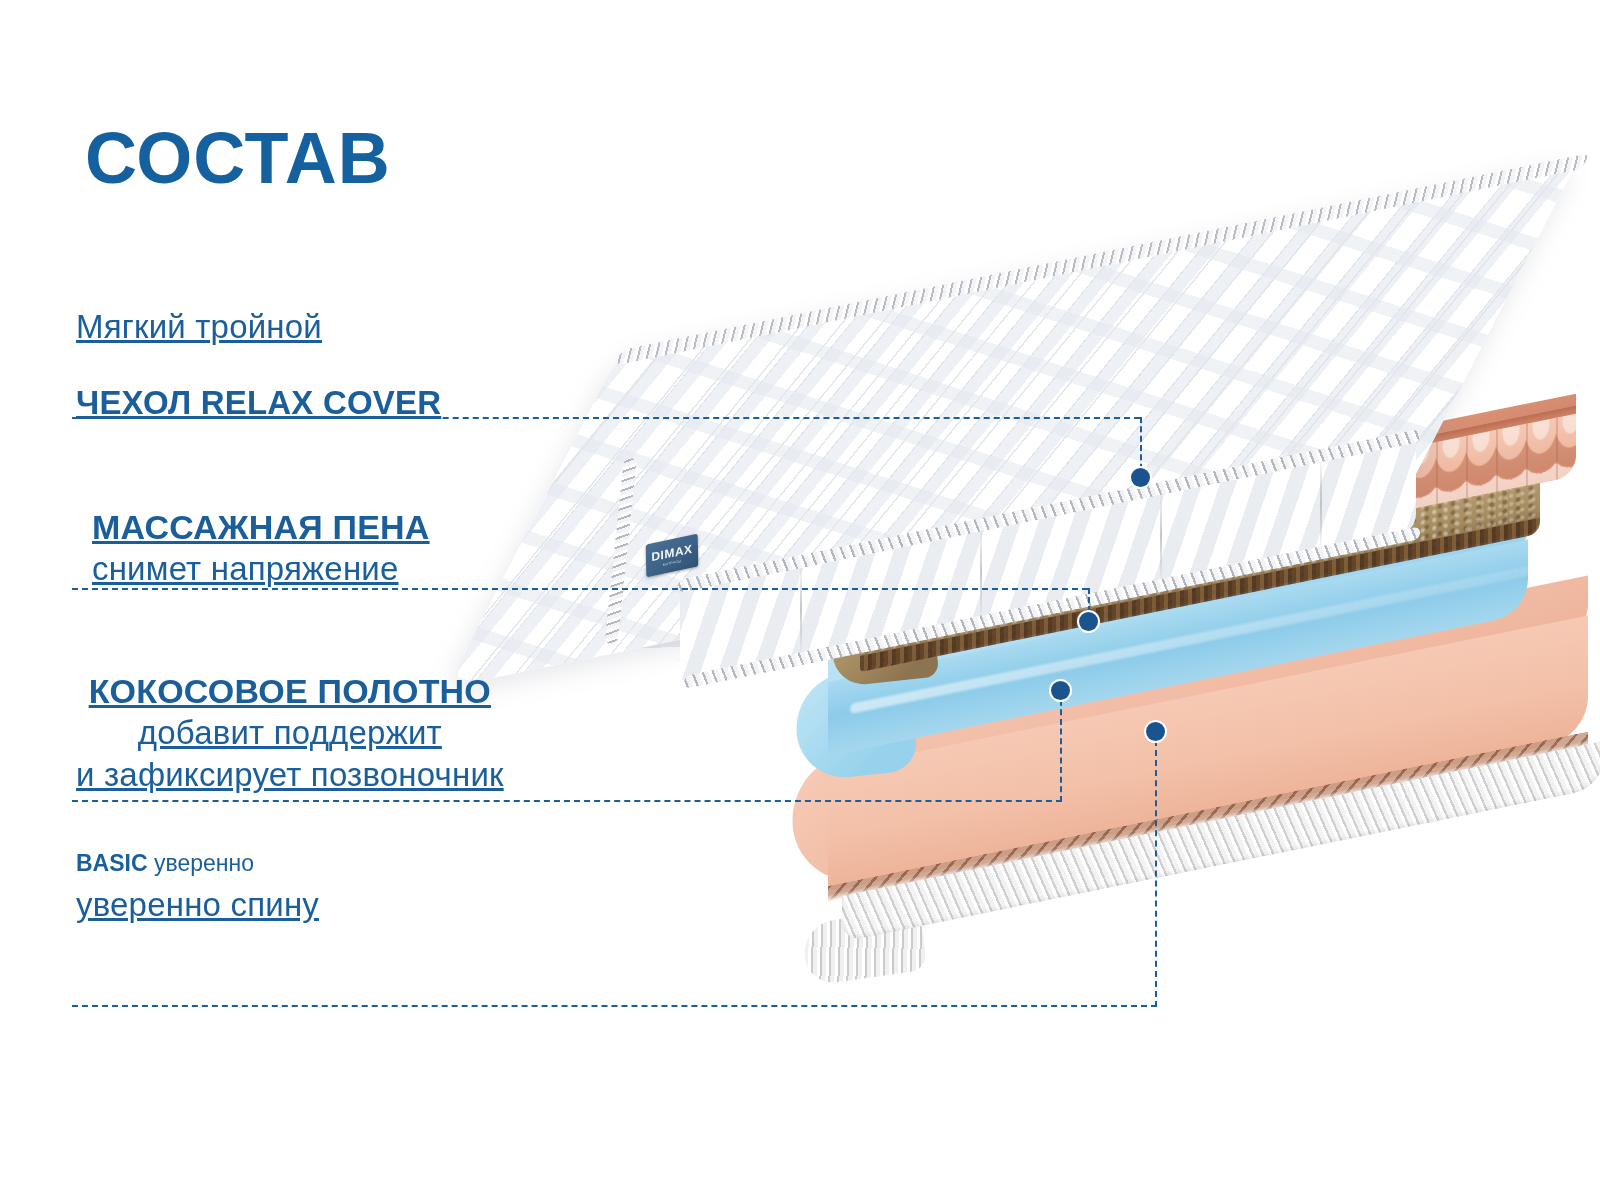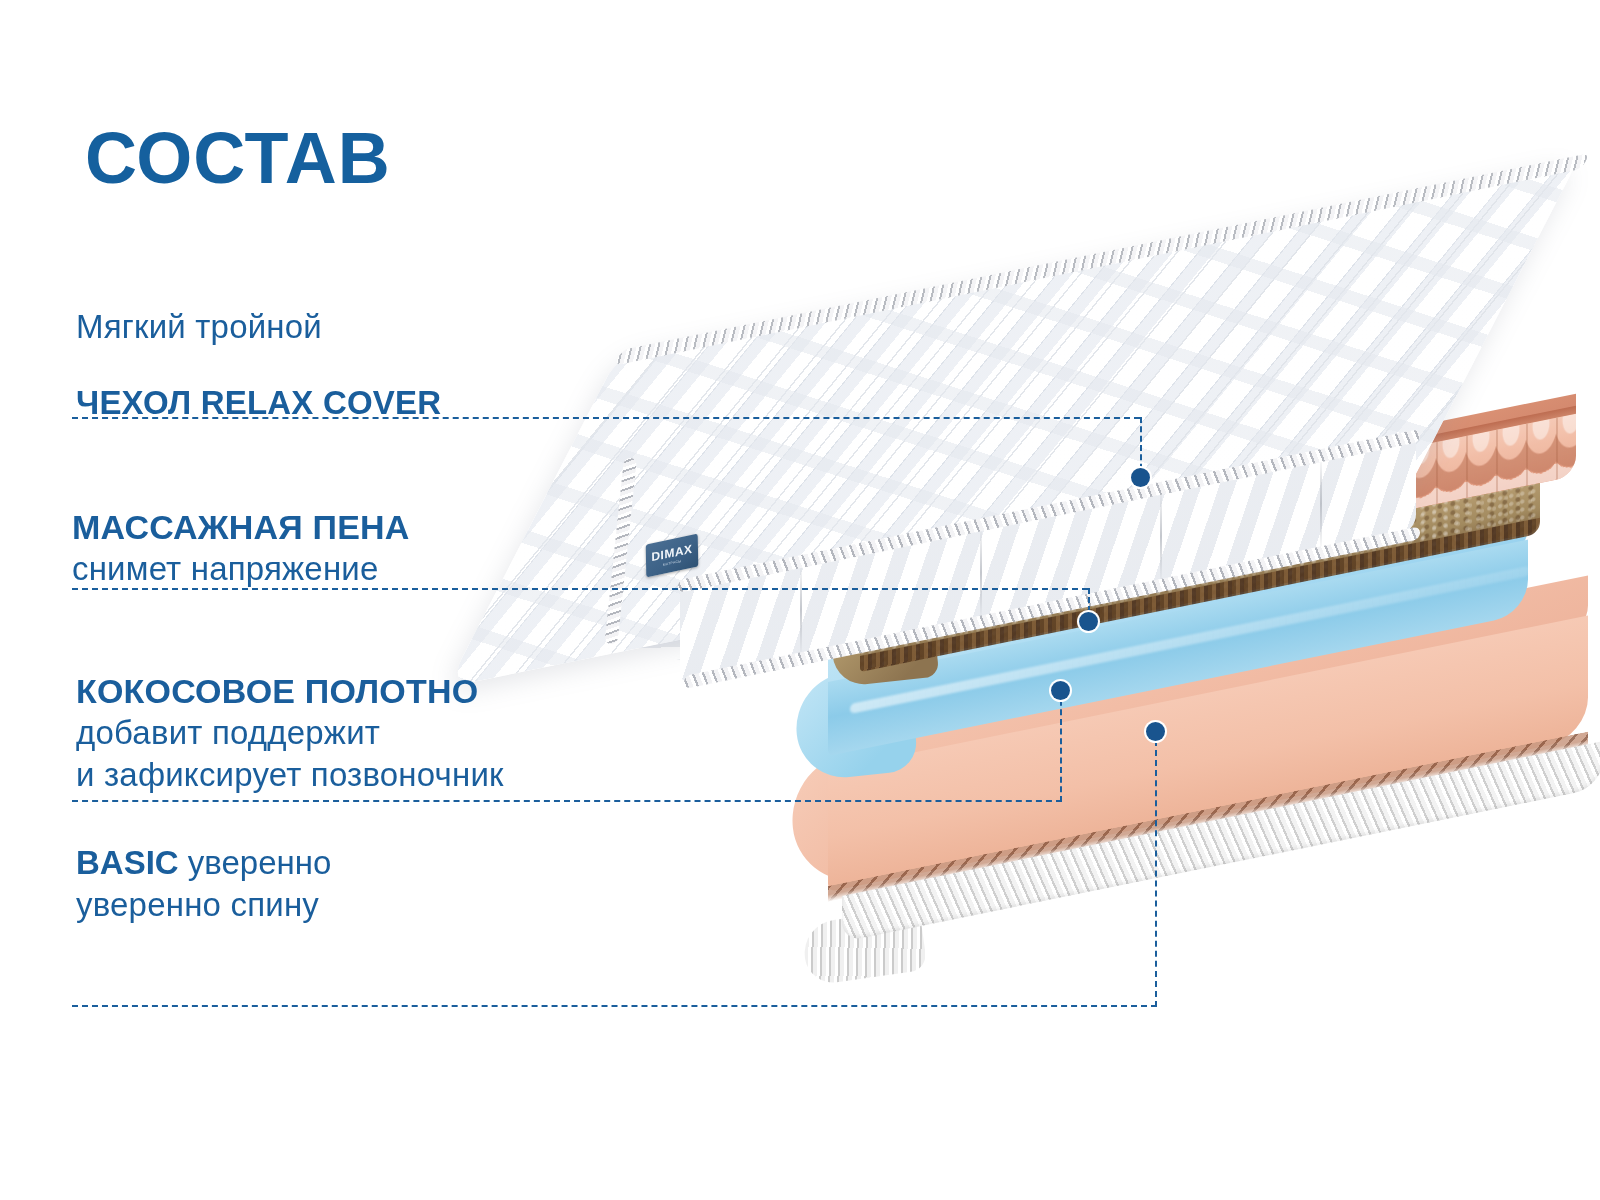--- a/index.html
+++ b/index.html
@@ -15,30 +15,30 @@
 
   
   .page-title {
     position:absolute; left:72px; top:122px;
     font-size:72px; font-weight:700; letter-spacing:1px;
     color:#15609E; line-height:1;margin-left:13px;
   }
 
   
   .callout-text { position:absolute; color:#1A5E9C; }
-  .ct-line { display:block; white-space:nowrap; }
+  .ct-line { display:block; white-space:nowrap;text-decoration:underline; }
   .ct-line.reg  { font-weight:400; font-size:33px; line-height:42px; letter-spacing:.2px; }
   .ct-line.bold { font-weight:700; font-size:33px; line-height:42px; letter-spacing:.2px;margin-top:34px; }
   .ct-line.bold.lg { font-size:34px; }
-  .ct-mixed { font-weight:400; font-size:33px; line-height:42px; white-space:nowrap; display:block;}
+  .ct-mixed { font-weight:400; font-size:23px; line-height:42px; white-space:nowrap; display:block;}
   .ct-mixed b { font-weight:700; }
 
   #text-1 { left:76px; top:306px; }
-  #text-2 { left:72px; top:472px; }
-  #text-3 { left:76px; top:636px; }
+  #text-2 { left:92px; top:472px; }
+  #text-3 { left:76px; top:636px;text-align:center; }
   #text-4 { left:76px; top:842px; }
 
   
   .leader-h {
     position:absolute; height:0;
     border-top:2px dashed #1A5E9C;
   }
   .leader-v {
     position:absolute; width:0;
     border-left:2px dashed #1A5E9C;

